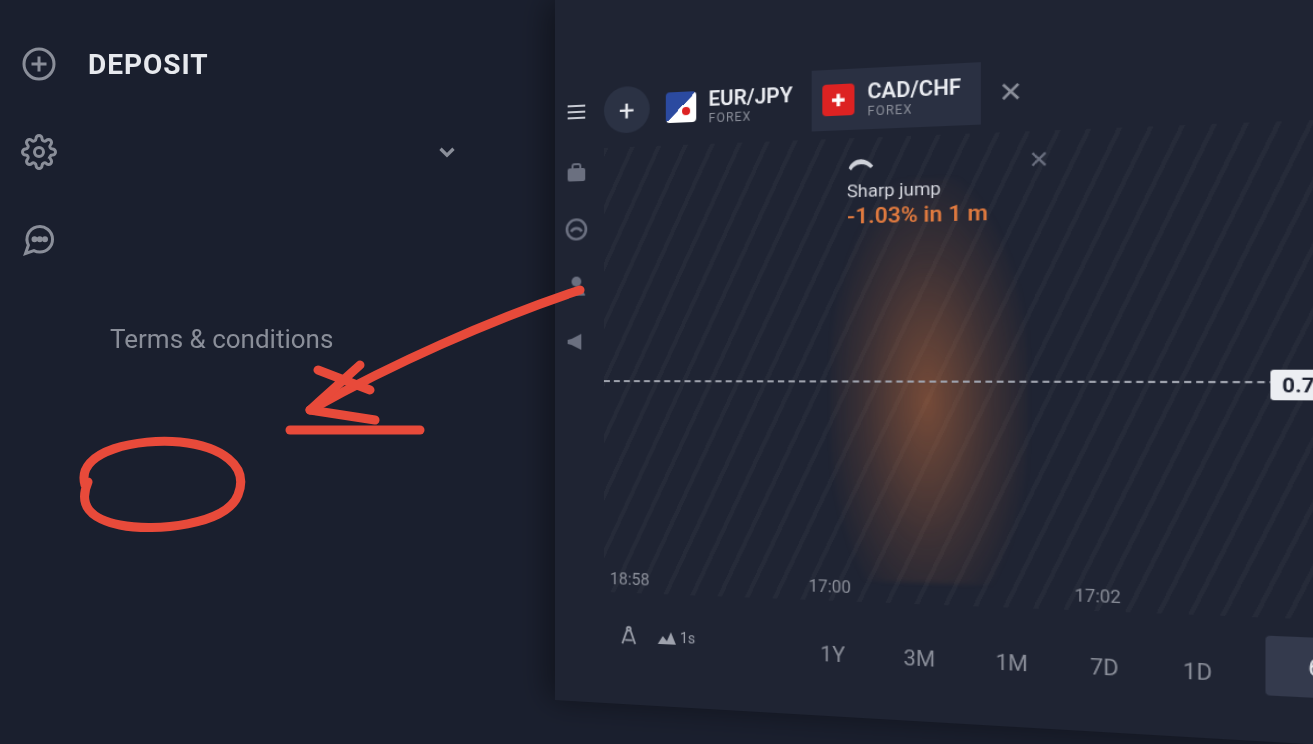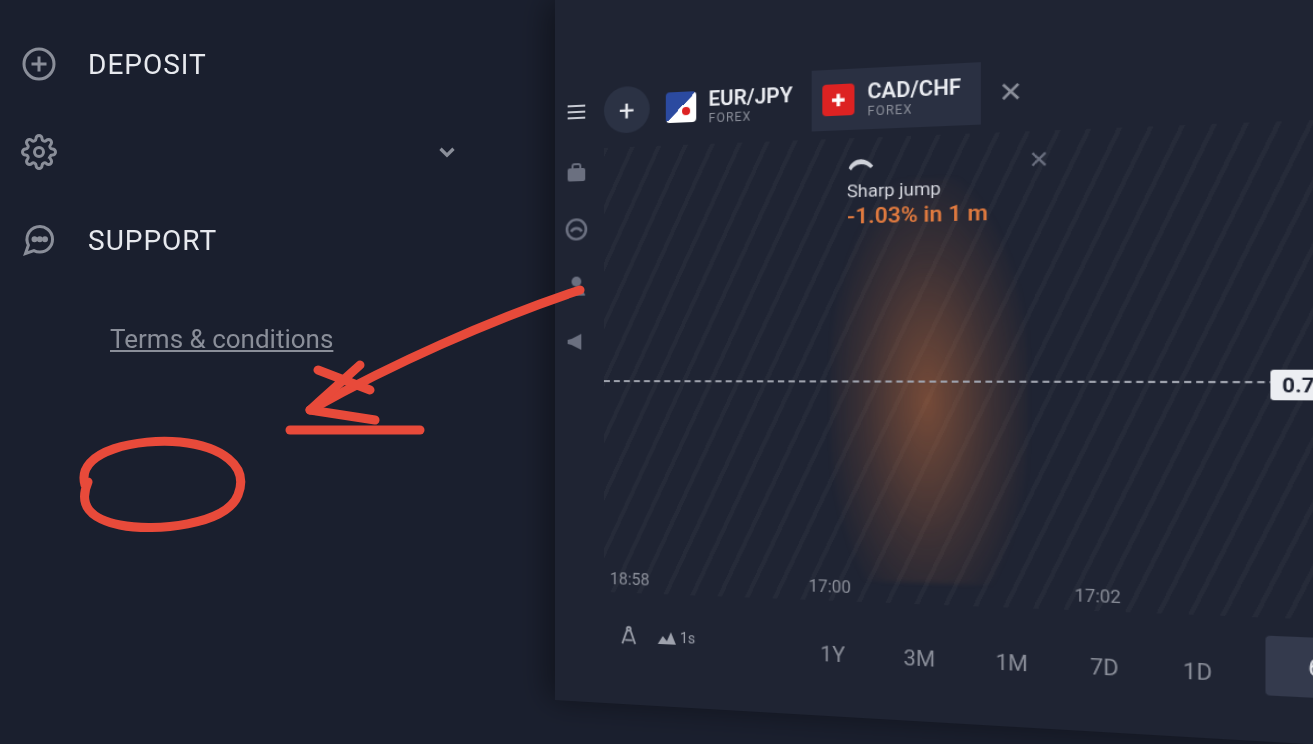--- a/index.html
+++ b/index.html
@@ -26,35 +26,34 @@
     cursor: pointer;
   }
   .menu-icon {
     width: 38px; height: 38px;
     display: flex; align-items: center; justify-content: center;
     margin-right: 30px;
     color: #8a8e99;
   }
   .menu-label {
     font-size: 28px;
-    font-weight: 400;
+    font-weight: 700;
     letter-spacing: 1px;
     color: #e7e9ee;
   }
   .menu-chevron {
     margin-left: auto;
     margin-right: 40px;
     color: #8a8e99;
   }
   .terms {
     margin-left: 90px;
     margin-top: 40px;
     font-size: 26px;
     color: #8a8e99;
-    text-decoration: underline;
   }
 
   
   .annot {
     position: absolute;
     pointer-events: none;
     z-index: 50;
   }
 
   
@@ -270,21 +269,20 @@
 
   <div class="menu-item">
     <span class="menu-icon">
       <svg width="36" height="36" viewBox="0 0 24 24" fill="none" stroke="currentColor" stroke-width="2">
         <path d="M21 11.5a8.38 8.38 0 0 1-8.5 8.5 8.5 8.5 0 0 1-3.9-.95L3 21l1.95-5.6A8.5 8.5 0 1 1 21 11.5z"></path>
         <circle cx="9" cy="11.5" r="1" fill="currentColor"></circle>
           <circle cx="12.5" cy="11.5" r="1" fill="currentColor"></circle>
           <circle cx="16" cy="11.5" r="1" fill="currentColor"></circle>
       </svg>
     </span>
-    <span class="menu-label">SUPPORT</span>
   </div>
 
 
 
   <div class="terms">Terms &amp; conditions</div>
 </nav>
 
 <svg class="annot" style="left:60px;top:270px" width="540" height="280" viewBox="0 0 540 280">
   <g stroke="#e84a3a" stroke-width="9" fill="none" stroke-linecap="round" stroke-linejoin="round">
 

